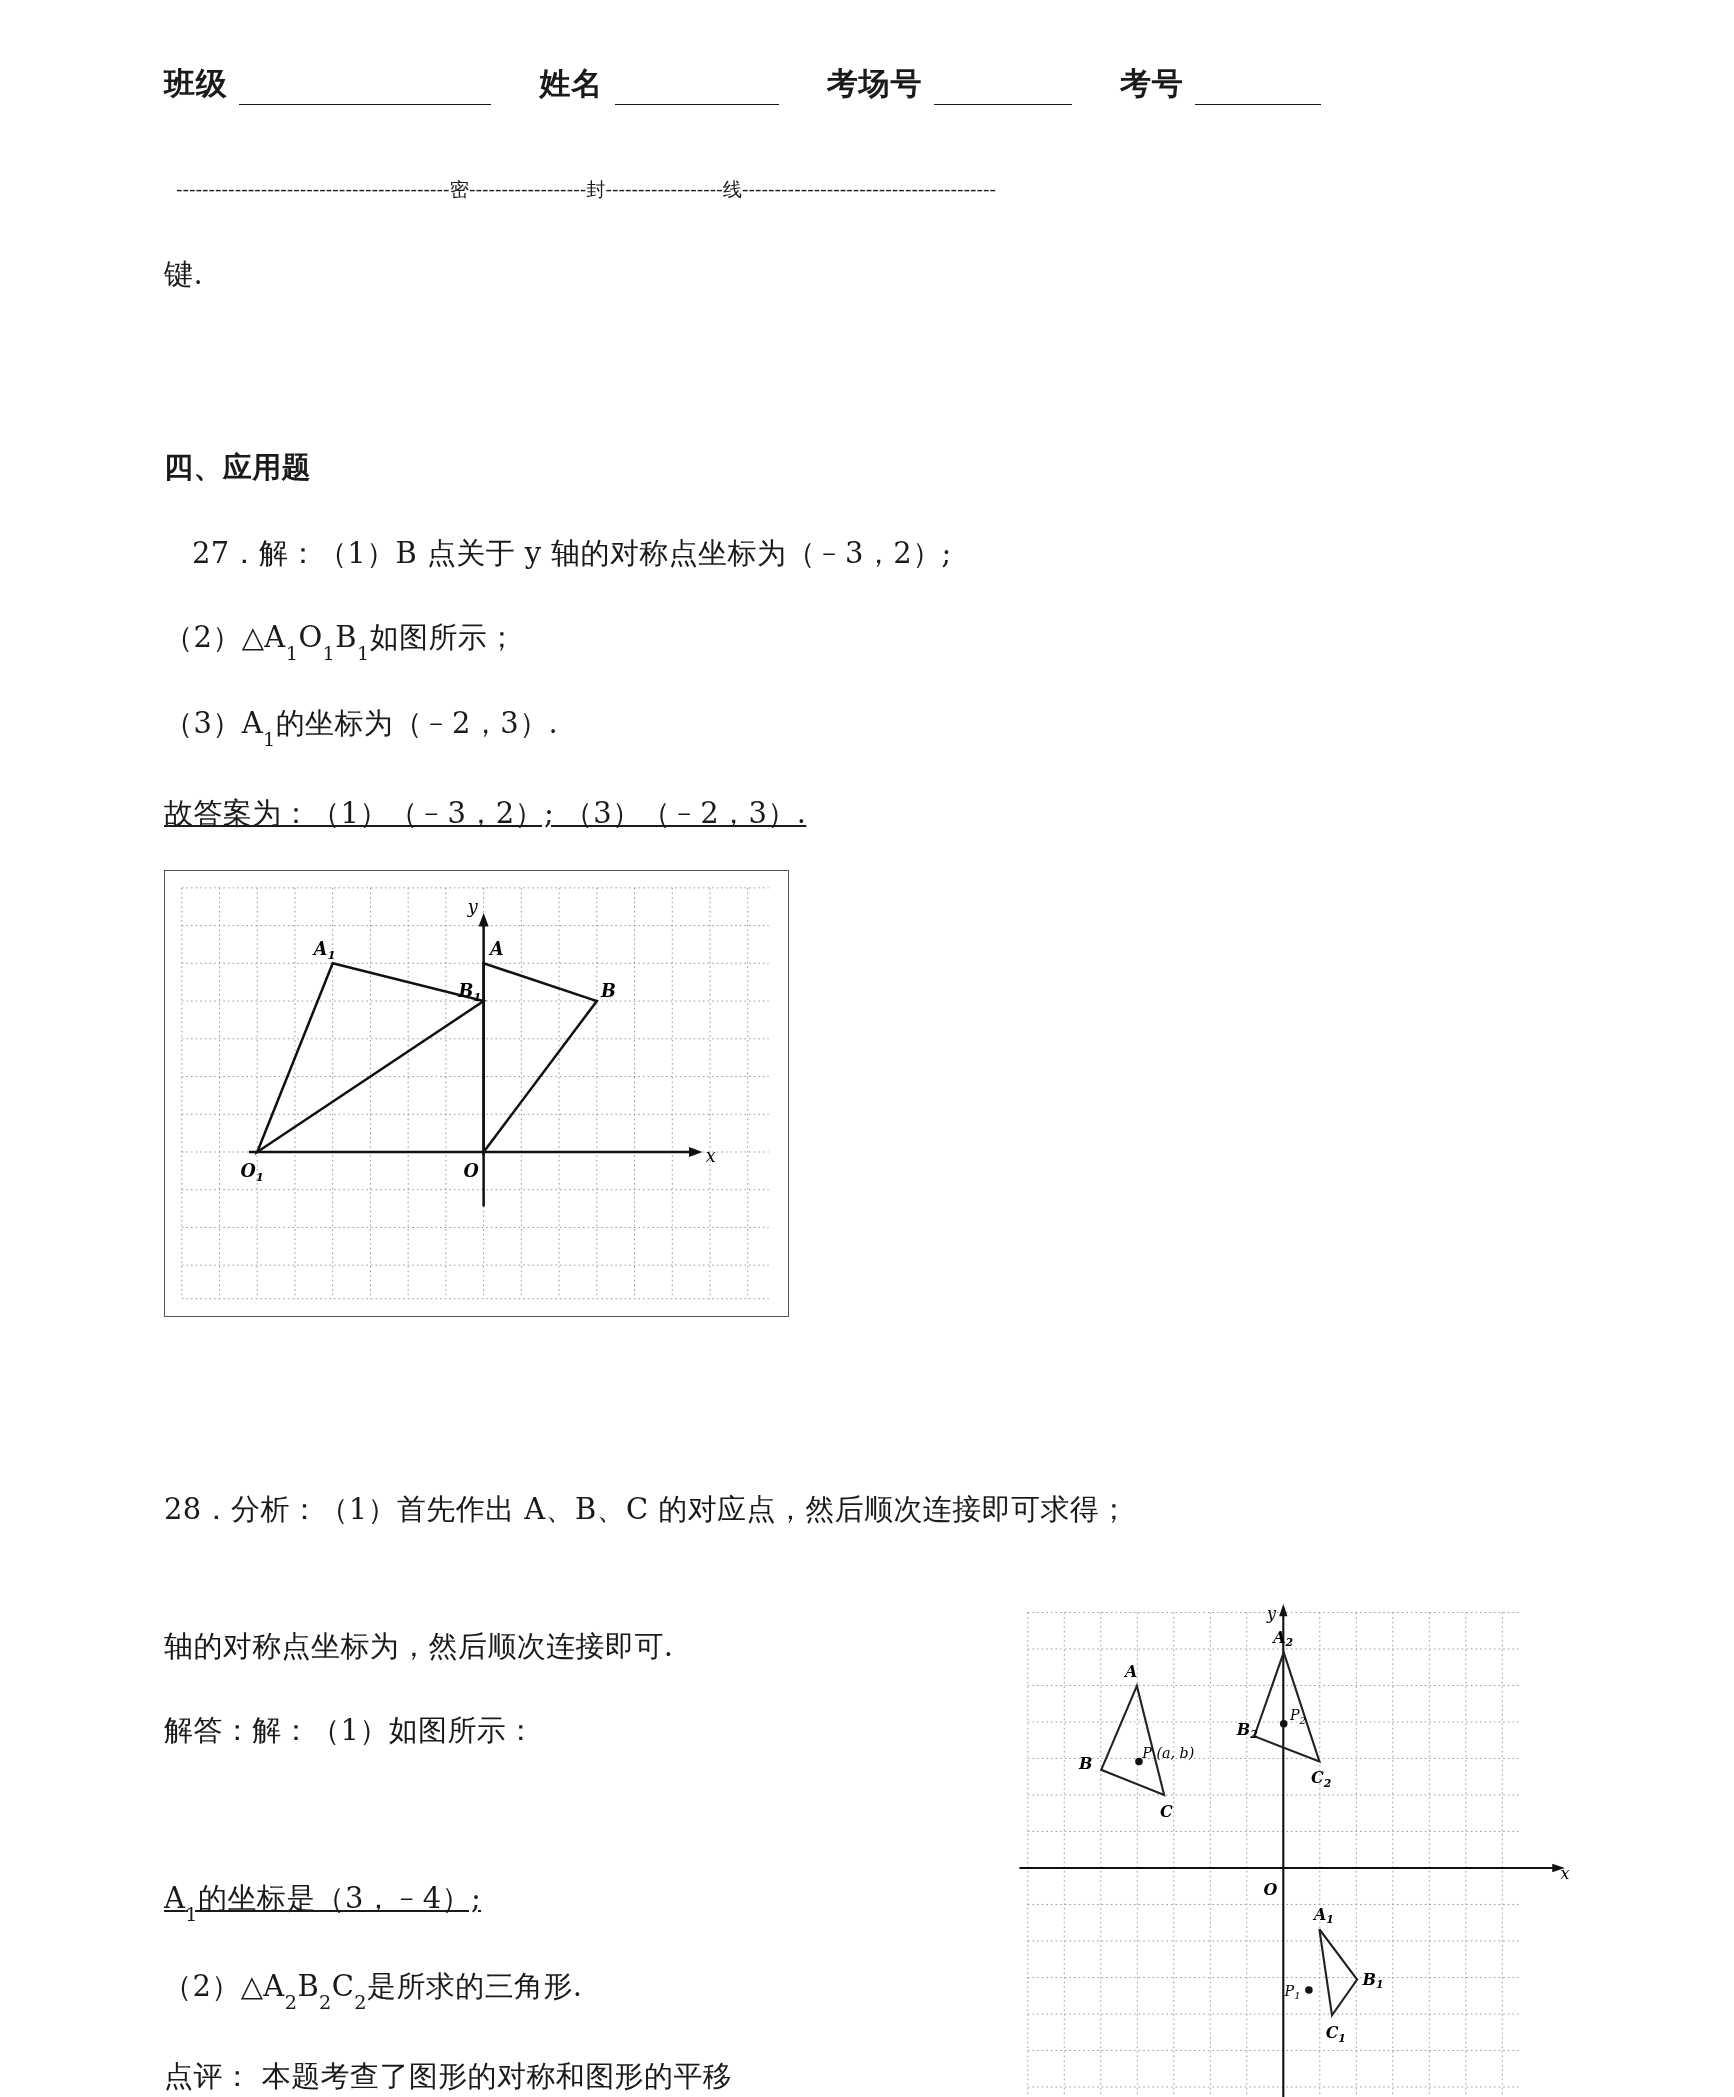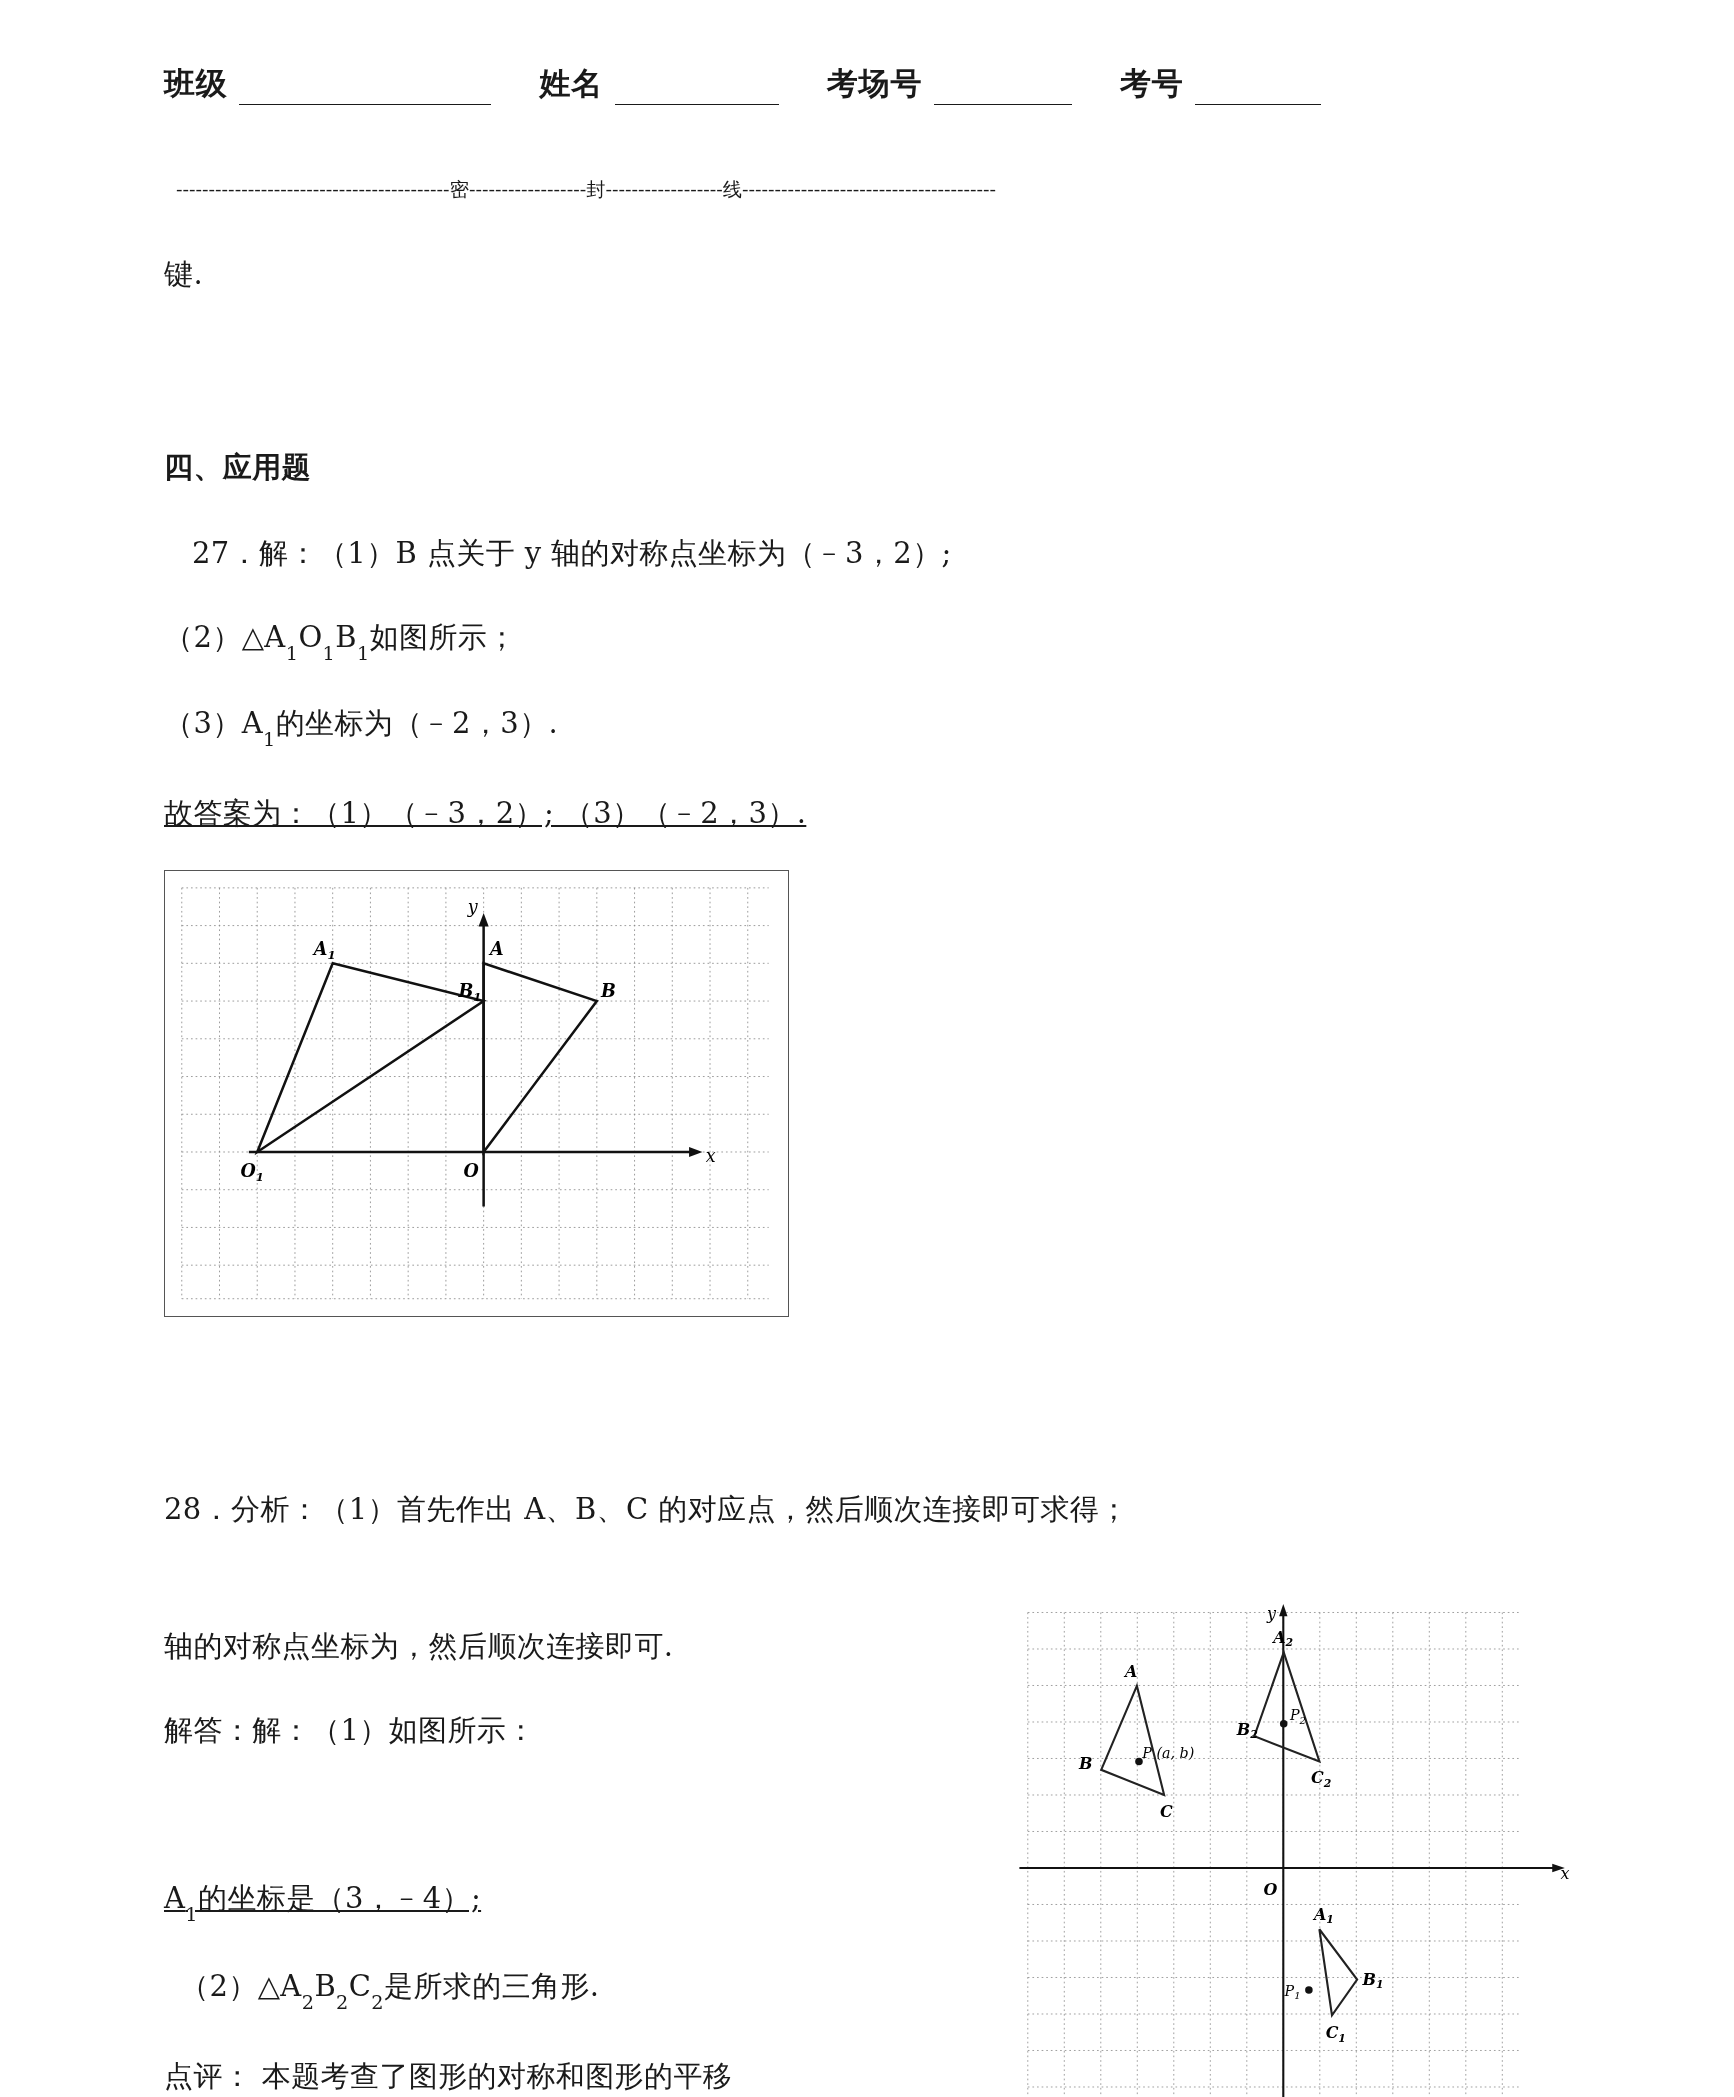--- a/index.html
+++ b/index.html
@@ -175,21 +175,21 @@
   </div>
 
   <div class="txt" style="left:164px; top:1451px;margin-top:44px;">28．分析：（1）首先作出 A、B、C 的对应点，然后顺次连接即可求得；</div>
   <div class="txt" style="left:164px; top:1632px;">轴的对称点坐标为，然后顺次连接即可.</div>
   <div class="txt" style="left:164px; top:1716px;">解答：解：（1）如图所示：</div>
 
   <div class="txt" style="left:164px; top:1884px;text-decoration:underline;">
     <span>A</span><span class="sub">1</span><span>的坐标是（3，﹣4）;</span>
   </div>
 
-  <div class="txt" style="left:180px; top:1972px;">
+  <div class="txt" style="left:163px; top:1972px;">
     <span>（2）△A</span><span class="sub">2</span><span>B</span><span class="sub">2</span><span>C</span><span class="sub">2</span><span>是所求的三角形.</span>
   </div>
 
   <div class="txt" style="left:164px; top:2062px;">点评：    本题考查了图形的对称和图形的平移</div>
 
   <div class="fig-box noborder" style="left:1015px; top:1602px; width:571px; height:558px;">
     <svg width="571" height="558" viewBox="0 0 1360 1330">
 
       <g stroke="#8e8e8e" stroke-width="2" stroke-dasharray="4 7">
         <line x1="30" y1="25" x2="30" y2="1260"></line>

